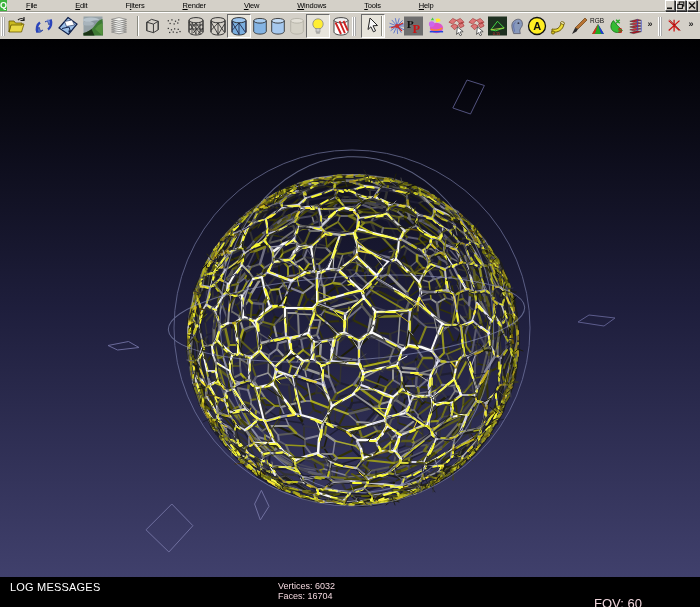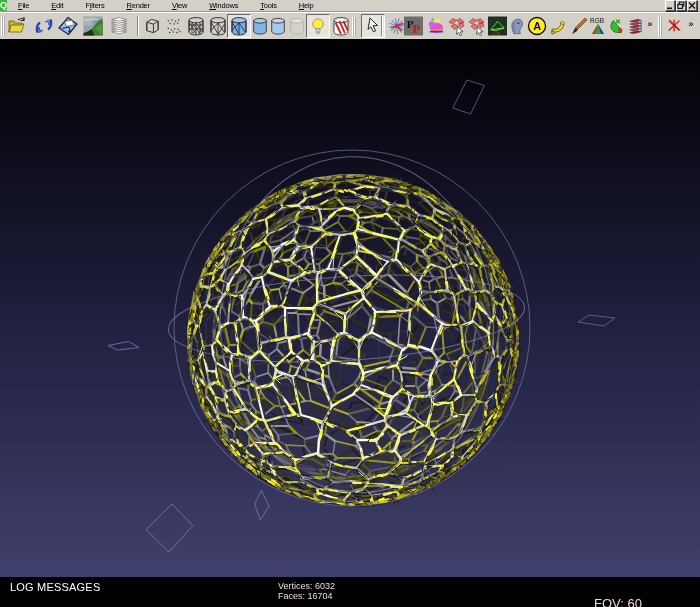--- a/index.html
+++ b/index.html
@@ -1,17 +1,17 @@
 <!DOCTYPE html>
 <html><head><meta charset="utf-8"><style>
 *{margin:0;padding:0;box-sizing:border-box}
 html,body{width:700px;height:607px;overflow:hidden;font-family:"Liberation Sans",sans-serif;background:#d4d0c8}
 #menubar{height:12px;background:#d4d0c8;display:flex;align-items:center;font-size:7.5px;color:#000;position:relative;border-bottom:1px solid #9a9a90}
 #qticon{width:7px;height:11px;background:#3cb43c;color:#fff;font-weight:bold;font-size:9px;line-height:10px;text-align:center;overflow:hidden;flex:0 0 auto;margin-right:0px}
-.mi{padding:0 11px;letter-spacing:-0.2px}
+.mi{padding:0 19px;letter-spacing:-0.2px}
 .mi u{text-decoration:underline}
 #winbtns{position:absolute;right:3px;top:0px;display:flex;gap:1px}
 .wb{width:10px;height:11px;background:#d4d0c8;border:1px solid;border-color:#fff #5a5a5a #5a5a5a #fff;display:flex;align-items:center;justify-content:center;box-shadow:1px 1px 0 #2a2a2a}
 #toolbar{height:27px;background:#d4d0c8;position:relative;border-top:1px solid #fff}
 .tb{position:absolute;display:flex;align-items:center;justify-content:center}
 .tb.pr{border:1px solid;border-color:#6a6a6a #fff #fff #6a6a6a;background:#e7e4db;top:1px!important;padding:1px;width:24px!important;height:24px}
 .tsep{position:absolute;top:3px;width:2px;height:20px;border-left:1px solid #8a8a80;border-right:1px solid #fff}
 #viewport{height:538px;background:linear-gradient(#000002,#1e1e3c 50%,#40406c);position:relative}
 #statusbar{height:30px;background:#000000;position:relative}
 #logmsg{position:absolute;left:10px;top:4px;color:#fff;font-size:11px;letter-spacing:0.2px}

